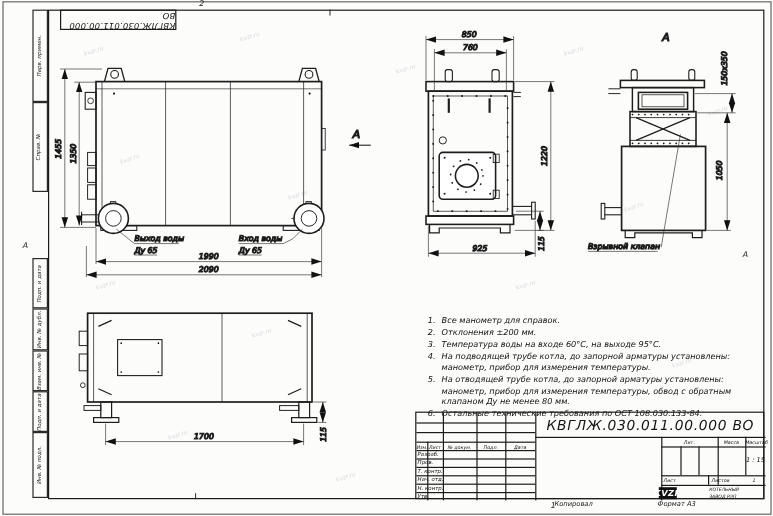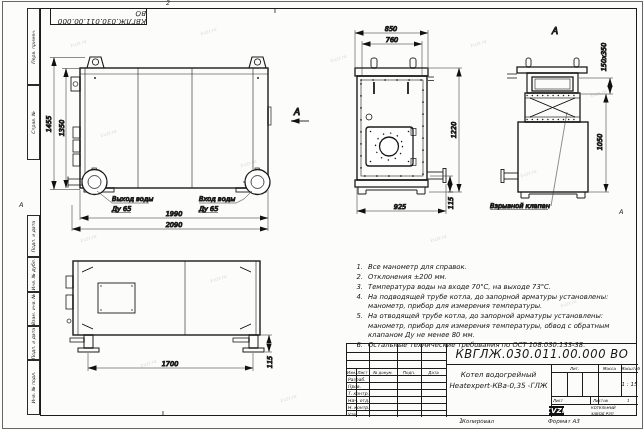--- a/index.html
+++ b/index.html
@@ -321,33 +321,33 @@
   <div class="note">
       <span class="n">1.</span>
       <span class="tx">Все манометр для справок.</span>
     </div>
   <div class="note">
       <span class="n">2.</span>
       <span class="tx">Отклонения ±200 мм.</span>
     </div>
   <div class="note">
       <span class="n">3.</span>
-      <span class="tx">Температура воды на входе 70°С, на выходе 73°С.</span>
+      <span class="tx">Температура воды на входе 60°С, на выходе 95°С.</span>
     </div>
   <div class="note">
       <span class="n">4.</span>
       <span class="tx">На подводящей трубе котла, до запорной арматуры установлены: манометр, прибор для измерения температуры.</span>
     </div>
   <div class="note">
       <span class="n">5.</span>
       <span class="tx">На отводящей трубе котла, до запорной арматуры установлены: манометр, прибор для измерения температуры, обвод с обратным клапаном Ду не менее 80 мм.</span>
     </div>
   <div class="note">
       <span class="n">6.</span>
-      <span class="tx">Остальные технические требования по ОСТ 108.030.133-38.</span>
+      <span class="tx">Остальные технические требования по ОСТ 108.030.133-84.</span>
     </div>
 </div>
 
 <div class="abs tb">
 
   <div class="ln" style="left:9px;top:24px;width:1px;height:49px"></div>
   <div class="ln" style="left:22px;top:0;width:1px;height:73px"></div>
   <div class="ln" style="left:50px;top:0;width:1px;height:73px"></div>
   <div class="ln" style="left:74px;top:0;width:1px;height:73px"></div>
   <div class="ln" style="left:99px;top:0;width:1.3px;height:73px"></div>
@@ -379,24 +379,20 @@
   <span class="cell hd" style="left:74px;top:25.5px;width:25px;text-align:center">Дата</span>
 
   <span class="cell" style="left:1px;top:32.5px">Разраб.</span>
   <span class="cell" style="left:1px;top:39.5px">Пров.</span>
   <span class="cell" style="left:1px;top:46.5px">Т. контр.</span>
   <span class="cell" style="left:1px;top:53.5px">Нач. отд.</span>
   <span class="cell" style="left:1px;top:60.5px">Н. контр.</span>
   <span class="cell" style="left:1px;top:67.5px">Утв.</span>
 
   <div class="docnum">КВГЛЖ.030.011.00.000 ВО</div>
-  <div class="pname">
-    <div>Котел водогрейный</div>
-    <div>Heatexpert-КВа-0,35 -ГЛЖ</div>
-  </div>
 
   <span class="cell hd" style="left:204px;top:22px;width:47px;text-align:center">Лит.</span>
   <span class="cell hd" style="left:251px;top:22px;width:23px;text-align:center">Масса</span>
   <span class="cell hd" style="left:274px;top:22px;width:17px;text-align:center">Масштаб</span>
   <span class="cell" style="left:274px;top:37px;width:17px;text-align:center;font-size:5.5px">1 : 15</span>
 
   <span class="cell hd" style="left:206px;top:54px">Лист</span>
   <span class="cell hd" style="left:246px;top:54px">Листов</span>
   <span class="cell hd" style="left:280px;top:54px">1</span>
 

